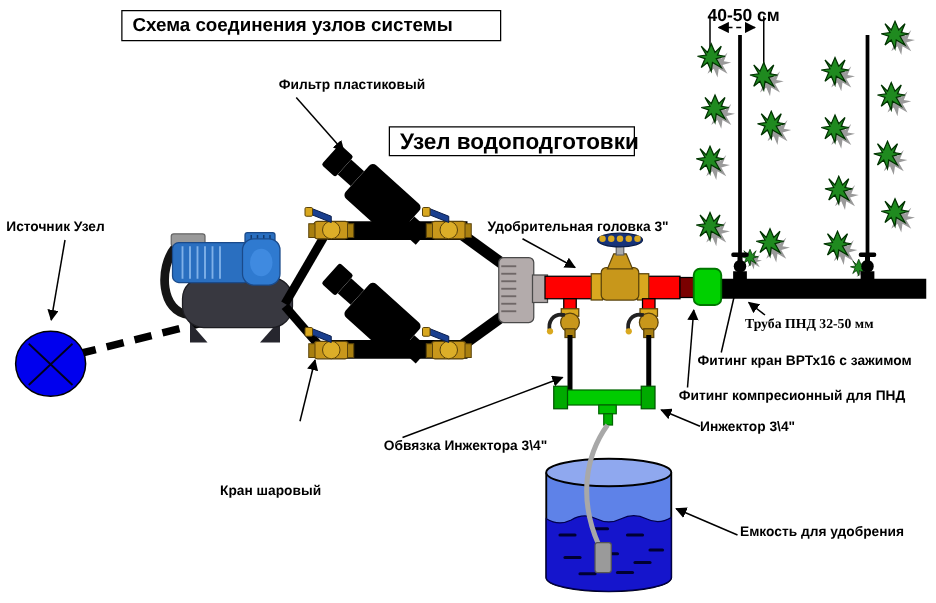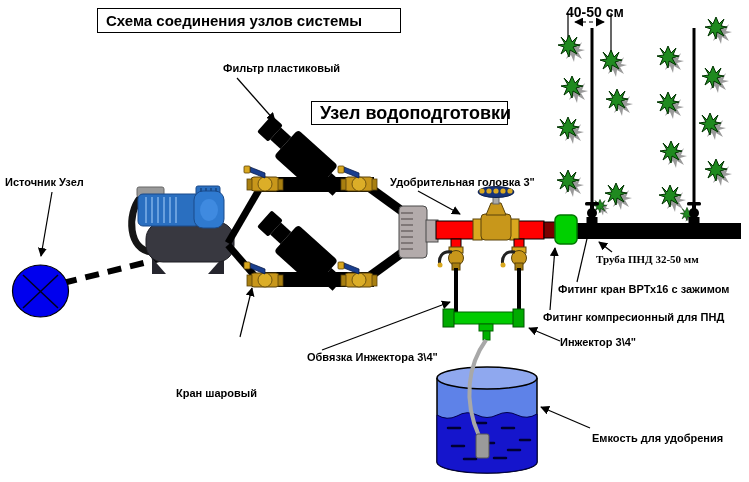--- a/index.html
+++ b/index.html
@@ -18,21 +18,21 @@
   #lbl-water-unit   { left:311px; top:101px; width:187px; height:22px; line-height:22px; padding-left:8px; font-size:18px; }
   #lbl-water-source { left:5px;   top:176px; }
   #lbl-water-supply { left:85px;  top:281px; width:146px; height:21px; line-height:21px; padding-left:7px; font-size:15px; }
   #lbl-ball-valve   { left:176px; top:339px;margin-top:48px; }
   #lbl-fert-head    { left:390px; top:176px; }
   #lbl-pipe-pnd     { left:596px; top:253px;font-family:Liberation Serif, serif; }
   #lbl-fitting-vrt  { left:558px; top:283px; }
   #lbl-fitting-comp { left:543px; top:311px; }
   #lbl-injector     { left:560px; top:336px; }
   #lbl-inj-piping   { left:307px; top:351px; }
-  #lbl-tank         { left:592px; top:432px; }
+  #lbl-tank         { left:592px; top:420px; }
   #lbl-spacing      { left:566px; top:6px; font-size:14px; }
 </style>
 </head>
 <body>
 
 <div class="stage">
 
 <svg width="749" height="482" viewBox="0 0 749 482">
   <defs>
     <marker id="arr" viewBox="0 0 10 10" refX="9" refY="5" markerWidth="7.5" markerHeight="7.5" orient="auto-start-reverse">

